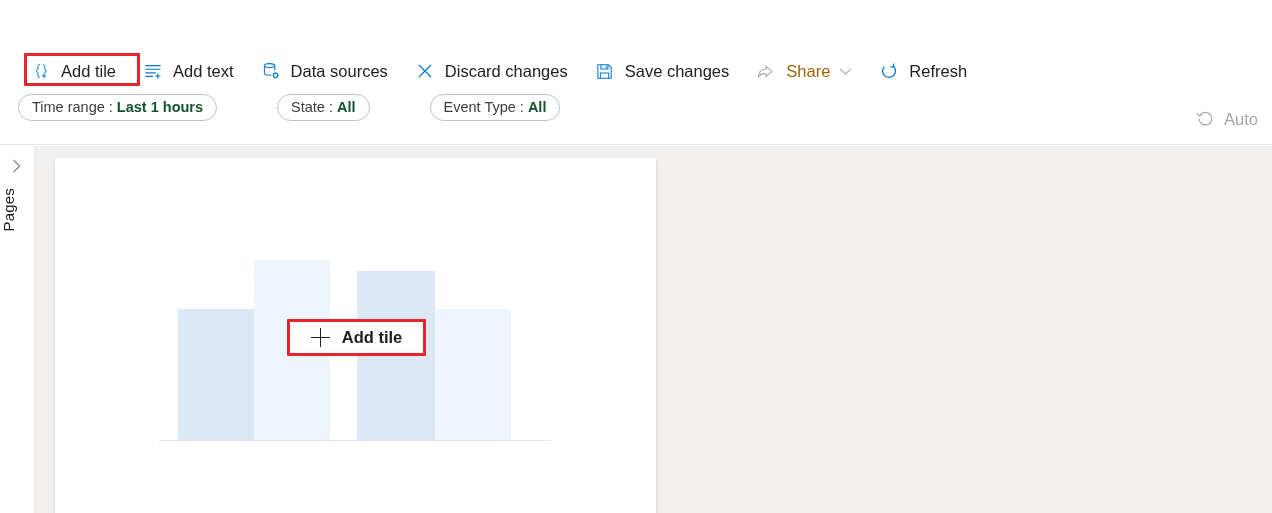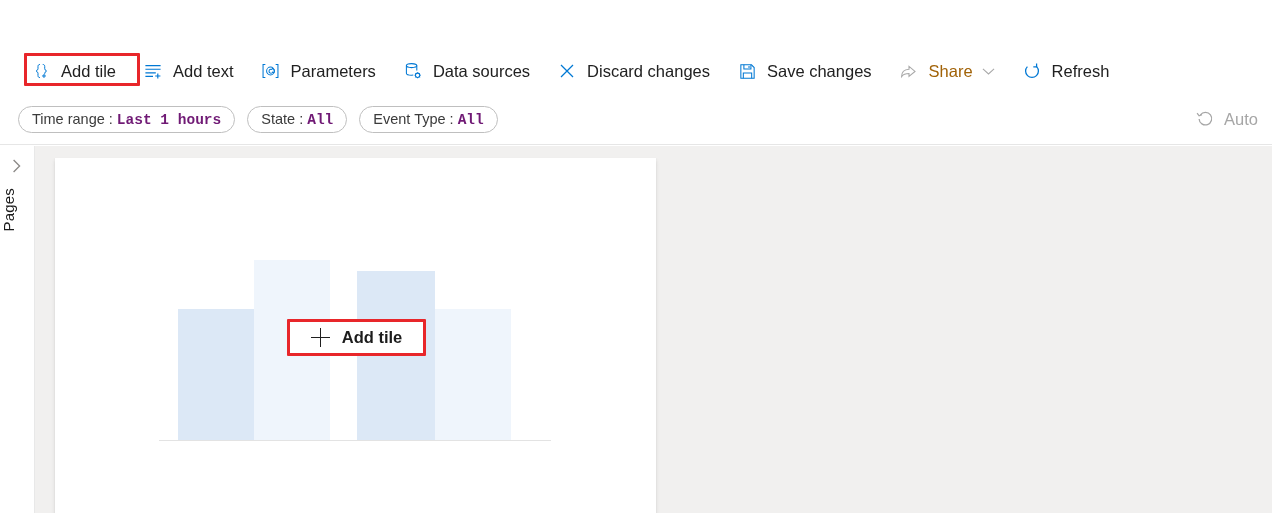--- a/index.html
+++ b/index.html
@@ -71,40 +71,41 @@
   }
 
   
   .filterbar {
     position: absolute;
     left: 0; top: 46px;
     width: 1272px; height: 51px;
     background: #ffffff;
     border-bottom: 1px solid #e6e6e6;
     display: flex;
-    align-items: center;
+    align-items: flex-start;
     padding-left: 18px;
+    gap: 48px;
   }
   .pill {
     display: inline-flex;
     align-items: baseline;
     height: 27px;
     padding: 0 13px;
     margin-right: 12px;
     border: 1px solid #bfbfbf;
     border-radius: 14px;
     background: #ffffff;
     font-size: 14.5px;
     color: #333333;
     cursor: pointer;
     line-height: 25px;
     white-space: nowrap;
   }
   .pill .pk { font-weight: 400; color: #3b3b3b; }
-  .pill .pv { font-weight: 700; color: #701a75; margin-left: 4px; font-family: Liberation Mono, monospace; }
+  .pill .pv { font-weight: 700; color: #14532d; margin-left: 4px; }
   .reset-btn {
     position: absolute;
     right: 14px; top: 10px;
     display: inline-flex;
     align-items: center;
     height: 30px;
     color: #a6a6a6;
     font-size: 16.5px;
     cursor: default;
   }
@@ -219,30 +220,20 @@
     <div class="tb-item">
       <span class="tb-ico">
         <svg width="20" height="20" viewBox="0 0 20 20">
           <path d="M2.4 4.6h15.2M2.4 8.2h15.2M2.4 11.8h10.4M2.4 15.4h7.6" stroke="#0078d4" stroke-width="1.15" fill="none"></path>
           <path d="M14.8 12.4v5.2M12.2 15h5.2" stroke="#0078d4" stroke-width="1.15" fill="none"></path>
         </svg>
       </span>
       <span class="tb-label">Add text</span>
     </div>
 
-    <div class="tb-item">
-      <span class="tb-ico">
-        <svg width="21" height="20" viewBox="0 0 22 20">
-          <path d="M5.6 3.2H3.2v13.6h2.4M16.4 3.2h2.4v13.6h-2.4" fill="none" stroke="#0078d4" stroke-width="1.1"></path>
-          <circle cx="11" cy="10" r="4.1" fill="none" stroke="#0078d4" stroke-width="1.05"></circle>
-          <path d="M12.9 8.6a2.1 2.1 0 1 0 .5 2.6c.3.6 1.2.5 1.4-.2.35-1.6-.5-3.4-2.4-3.9" fill="none" stroke="#0078d4" stroke-width="1.05"></path>
-        </svg>
-      </span>
-      <span class="tb-label">Parameters</span>
-    </div>
 
     <div class="tb-item">
       <span class="tb-ico">
         <svg width="20" height="20" viewBox="0 0 20 20">
           <path d="M3.4 4.6c0-1.1 2.3-2 5.2-2s5.2.9 5.2 2-2.3 2-5.2 2-5.2-.9-5.2-2z" fill="none" stroke="#0078d4" stroke-width="1.05"></path>
           <path d="M3.4 4.6v7.6c0 1.1 2.3 2 5.2 2 .6 0 1.2 0 1.7-.1" fill="none" stroke="#0078d4" stroke-width="1.05"></path>
           <path d="M13.8 4.6v4.8" fill="none" stroke="#0078d4" stroke-width="1.05"></path>
           <circle cx="14.6" cy="14.3" r="2.2" fill="none" stroke="#0078d4" stroke-width="1.05"></circle>
           <path d="M14.6 11.3v1M14.6 16.3v1M11.6 14.3h1M16.6 14.3h1M12.5 12.2l.7.7M16 15.7l.7.7M16.7 12.2l-.7.7M13.2 15.7l-.7.7" stroke="#0078d4" stroke-width="0.95" fill="none"></path>
         </svg>

